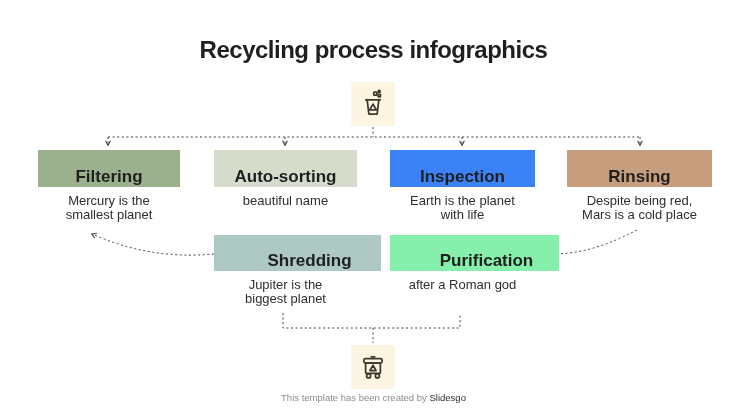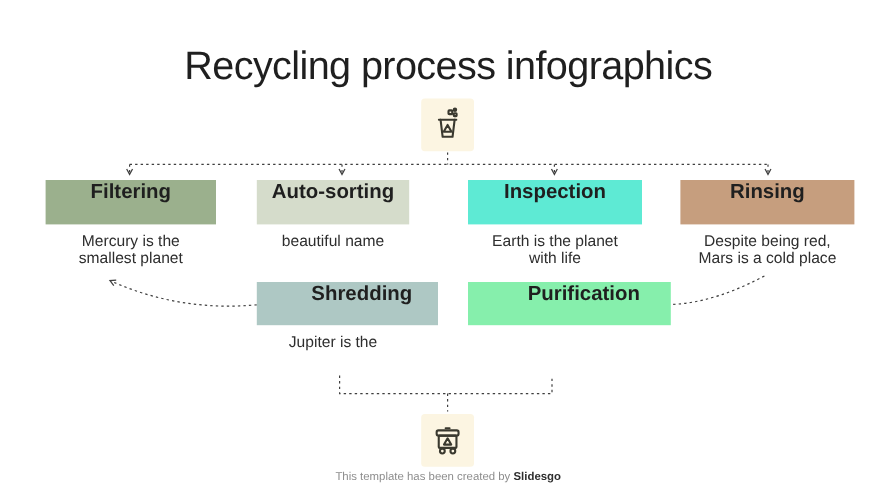--- a/index.html
+++ b/index.html
@@ -8,72 +8,72 @@
     width: 747px;
     height: 420px;
     background: #ffffff;
     font-family: "Liberation Sans", "DejaVu Sans", sans-serif;
     overflow: hidden;
   }
   .title {
     position: absolute;
     top: 36px; left: 0; width: 747px;
     text-align: center;
-    font-size: 33px;
-    font-weight: 400;
+    font-size: 24px;
+    font-weight: 700;
     letter-spacing: -0.5px;
     color: #1f1f1f;
   }
   .icon-tile {
     position: absolute;
     width: 44px; height: 44px;
     background: #fcf5e2;
     border-radius: 3px;
     display: flex; align-items: center; justify-content: center;
   }
   .tile-top    { left: 351px; top: 82px; }
   .tile-bottom { left: 351px; top: 345px; }
   .connector-svg {
     position: absolute; left: 0; top: 0;
     width: 747px; height: 420px;
     pointer-events: none;
   }
   .step-box {
     position: absolute;
     height: 37px;
-    display: flex; align-items: flex-start; justify-content: center;
+    display: flex; align-items: flex-end; justify-content: center;
     font-size: 17px;
     font-weight: 700;
     color: #1f1f1f;
   }
   .step-desc {
     position: absolute;
     text-align: center;
     font-size: 13px;
     line-height: 14px;
     color: #2e2e2e;
   }
   .step-desc span { display: block; }
   
   .c1 { left: 38px;  width: 142px; }
-  .c2 { left: 214px; width: 127px; }
+  .c2 { left: 214px; width: 143px; }
   .c3 { left: 390px; width: 145px; }
   .c4 { left: 567px; width: 145px; }
   .row1-box  { top: 150px; }
   .row1-desc { top: 194px; }
   .row2-box  { top: 235px; height: 36px; padding-left: 24px; }
   .row2-desc { top: 278px; }
   .footer {
     position: absolute;
     left: 0; top: 392px; width: 747px;
     text-align: center;
     font-size: 9.5px;
     color: #8c8c8c;
   }
-  .footer b { color: #2e2e2e; font-weight: 700; }
+  .footer b { color: #2e2e2e; font-weight: 400; }
   svg.icon { display: block; }
 </style>
 </head>
 <body>
 
 <div class="stage">
 
   <div class="title">Recycling process infographics</div>
 
   <div class="icon-tile tile-top">
@@ -120,47 +120,49 @@
     <span>smallest planet</span>
   </div>
 
   <div class="step-box row1-box c2" style="background: rgb(213, 220, 203);">
     <span>Auto-sorting</span>
   </div>
   <div class="step-desc row1-desc c2">
     <span>beautiful name</span>
   </div>
 
-  <div class="step-box row1-box c3" style="background: #5eead4;">
+  <div class="step-box row1-box c3" style="background: #3b82f6;">
     <span>Inspection</span>
   </div>
   <div class="step-desc row1-desc c3">
     <span>Earth is the planet</span>
     <span>with life</span>
   </div>
 
   <div class="step-box row1-box c4" style="background: rgb(198, 158, 126);">
     <span>Rinsing</span>
   </div>
   <div class="step-desc row1-desc c4">
     <span>Despite being red,</span>
     <span>Mars is a cold place</span>
   </div>
 
   <div class="step-box row2-box c2" style="background: rgb(174, 200, 196);">
     <span>Shredding</span>
   </div>
   <div class="step-desc row2-desc c2">
     <span>Jupiter is the</span>
+    <span>biggest planet</span>
   </div>
 
   <div class="step-box row2-box c3" style="background: #86efac;">
     <span>Purification</span>
   </div>
   <div class="step-desc row2-desc c3">
+    <span>after a Roman god</span>
   </div>
 
   <div class="icon-tile tile-bottom">
     <svg class="icon" width="30" height="30" viewBox="0 0 24 24" fill="none" stroke="#3a392f" stroke-width="1.4" stroke-linecap="round" stroke-linejoin="round">
       <line x1="10.7" y1="3.9" x2="13.3" y2="3.9"></line>
       <rect x="4.7" y="5.3" width="14.6" height="3.5" rx="1.2"></rect>
       <rect x="6.1" y="8.8" width="11.8" height="8.2" rx="0.6"></rect>
       <path d="M12 10.6 L14.4 14.8 L9.6 14.8 Z"></path>
       <circle cx="8.5" cy="19.1" r="1.6"></circle>
       <circle cx="15.5" cy="19.1" r="1.6"></circle>

